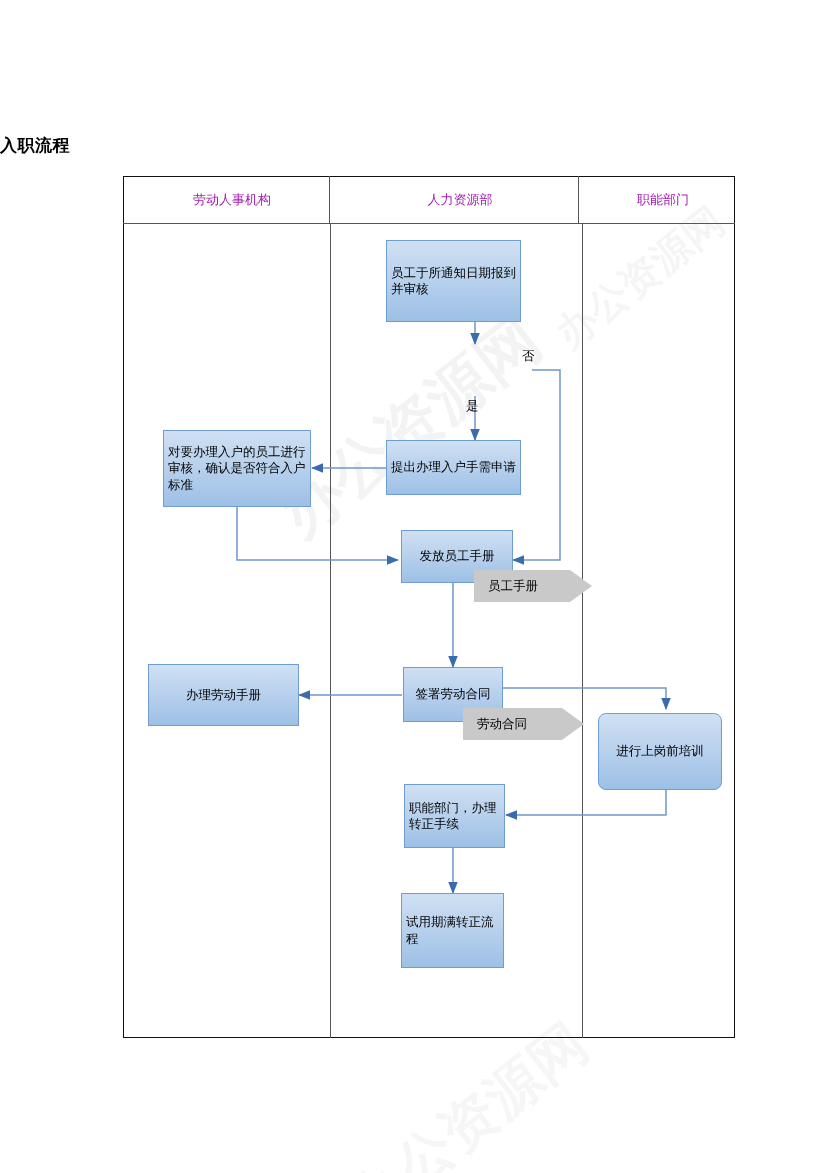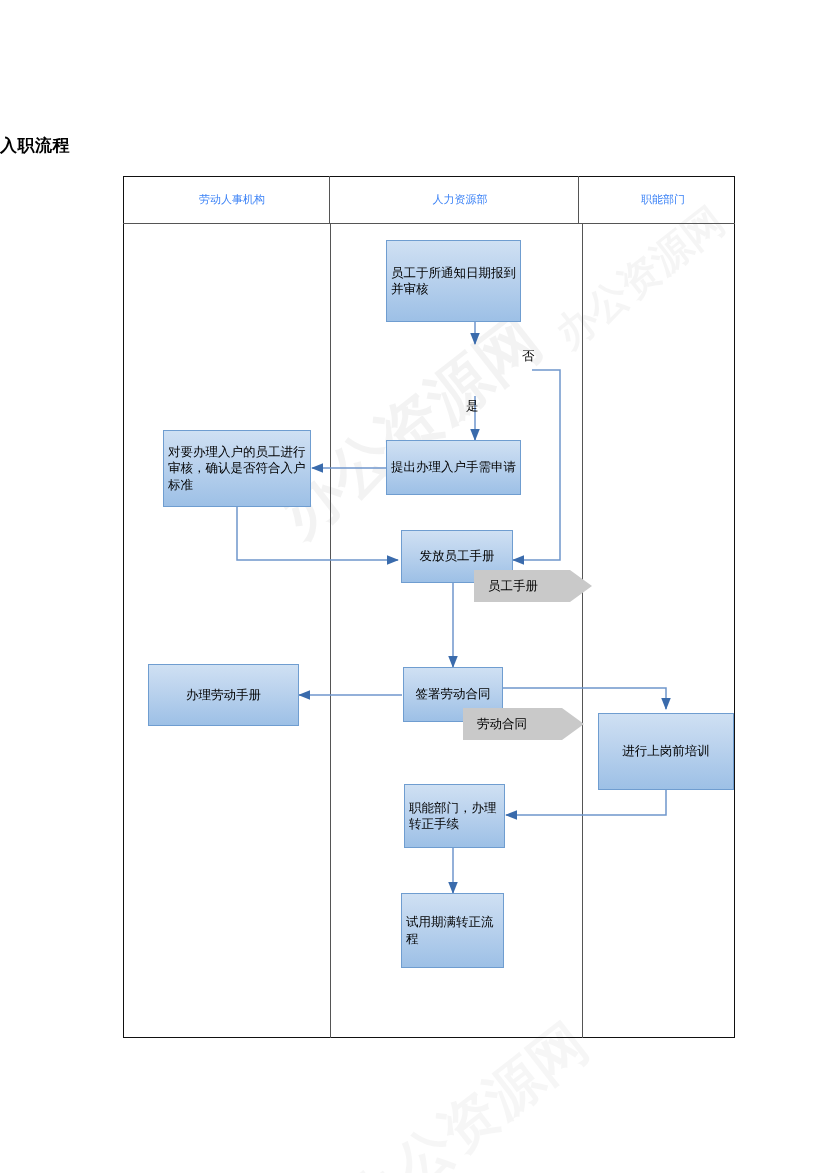--- a/index.html
+++ b/index.html
@@ -76,22 +76,22 @@
     box-sizing: border-box;
     border-bottom: 1px solid #555;
     z-index: 3;
     display: flex;
   }
   .lane-head {
     height: 100%;
     display: flex;
     align-items: center;
     justify-content: center;
-    font-size: 11px;
-    color: #3b82f6;
+    font-size: 13px;
+    color: #a21caf;
     box-sizing: border-box;
     margin-left: 12px;
   }
   .lane-head.h1 { width: 207px; border-right: 1px solid #555; }
   .lane-head.h2 { width: 252px; border-right: 1px solid #555; }
   .lane-head.h3 { width: 153px; }
 
   .lane-divider {
     position: absolute;
     top: 224px;
@@ -249,21 +249,21 @@
   </div>
 
   <div class="doc-banner" style="left:463px; top:708px; width:107px;">
     <span>劳动合同</span>
   </div>
 
   <div class="node proc" style="left:148px; top:664px; width:151px; height:62px;">
     <span>办理劳动手册</span>
   </div>
 
-  <div class="node proc" style="left:598px; top:713px; width:136px; height:77px;">
+  <div class="node proc" style="left:598px; top:713px; width:124px; height:77px;border-radius:8px;">
     <span>进行上岗前培训</span>
   </div>
 
   <div class="node proc" style="left:404px; top:784px; width:101px; height:64px;">
     <span>职能部门，办理转正手续</span>
   </div>
 
   <div class="node proc" style="left:401px; top:893px; width:103px; height:75px;">
     <span>试用期满转正流程</span>
   </div>

